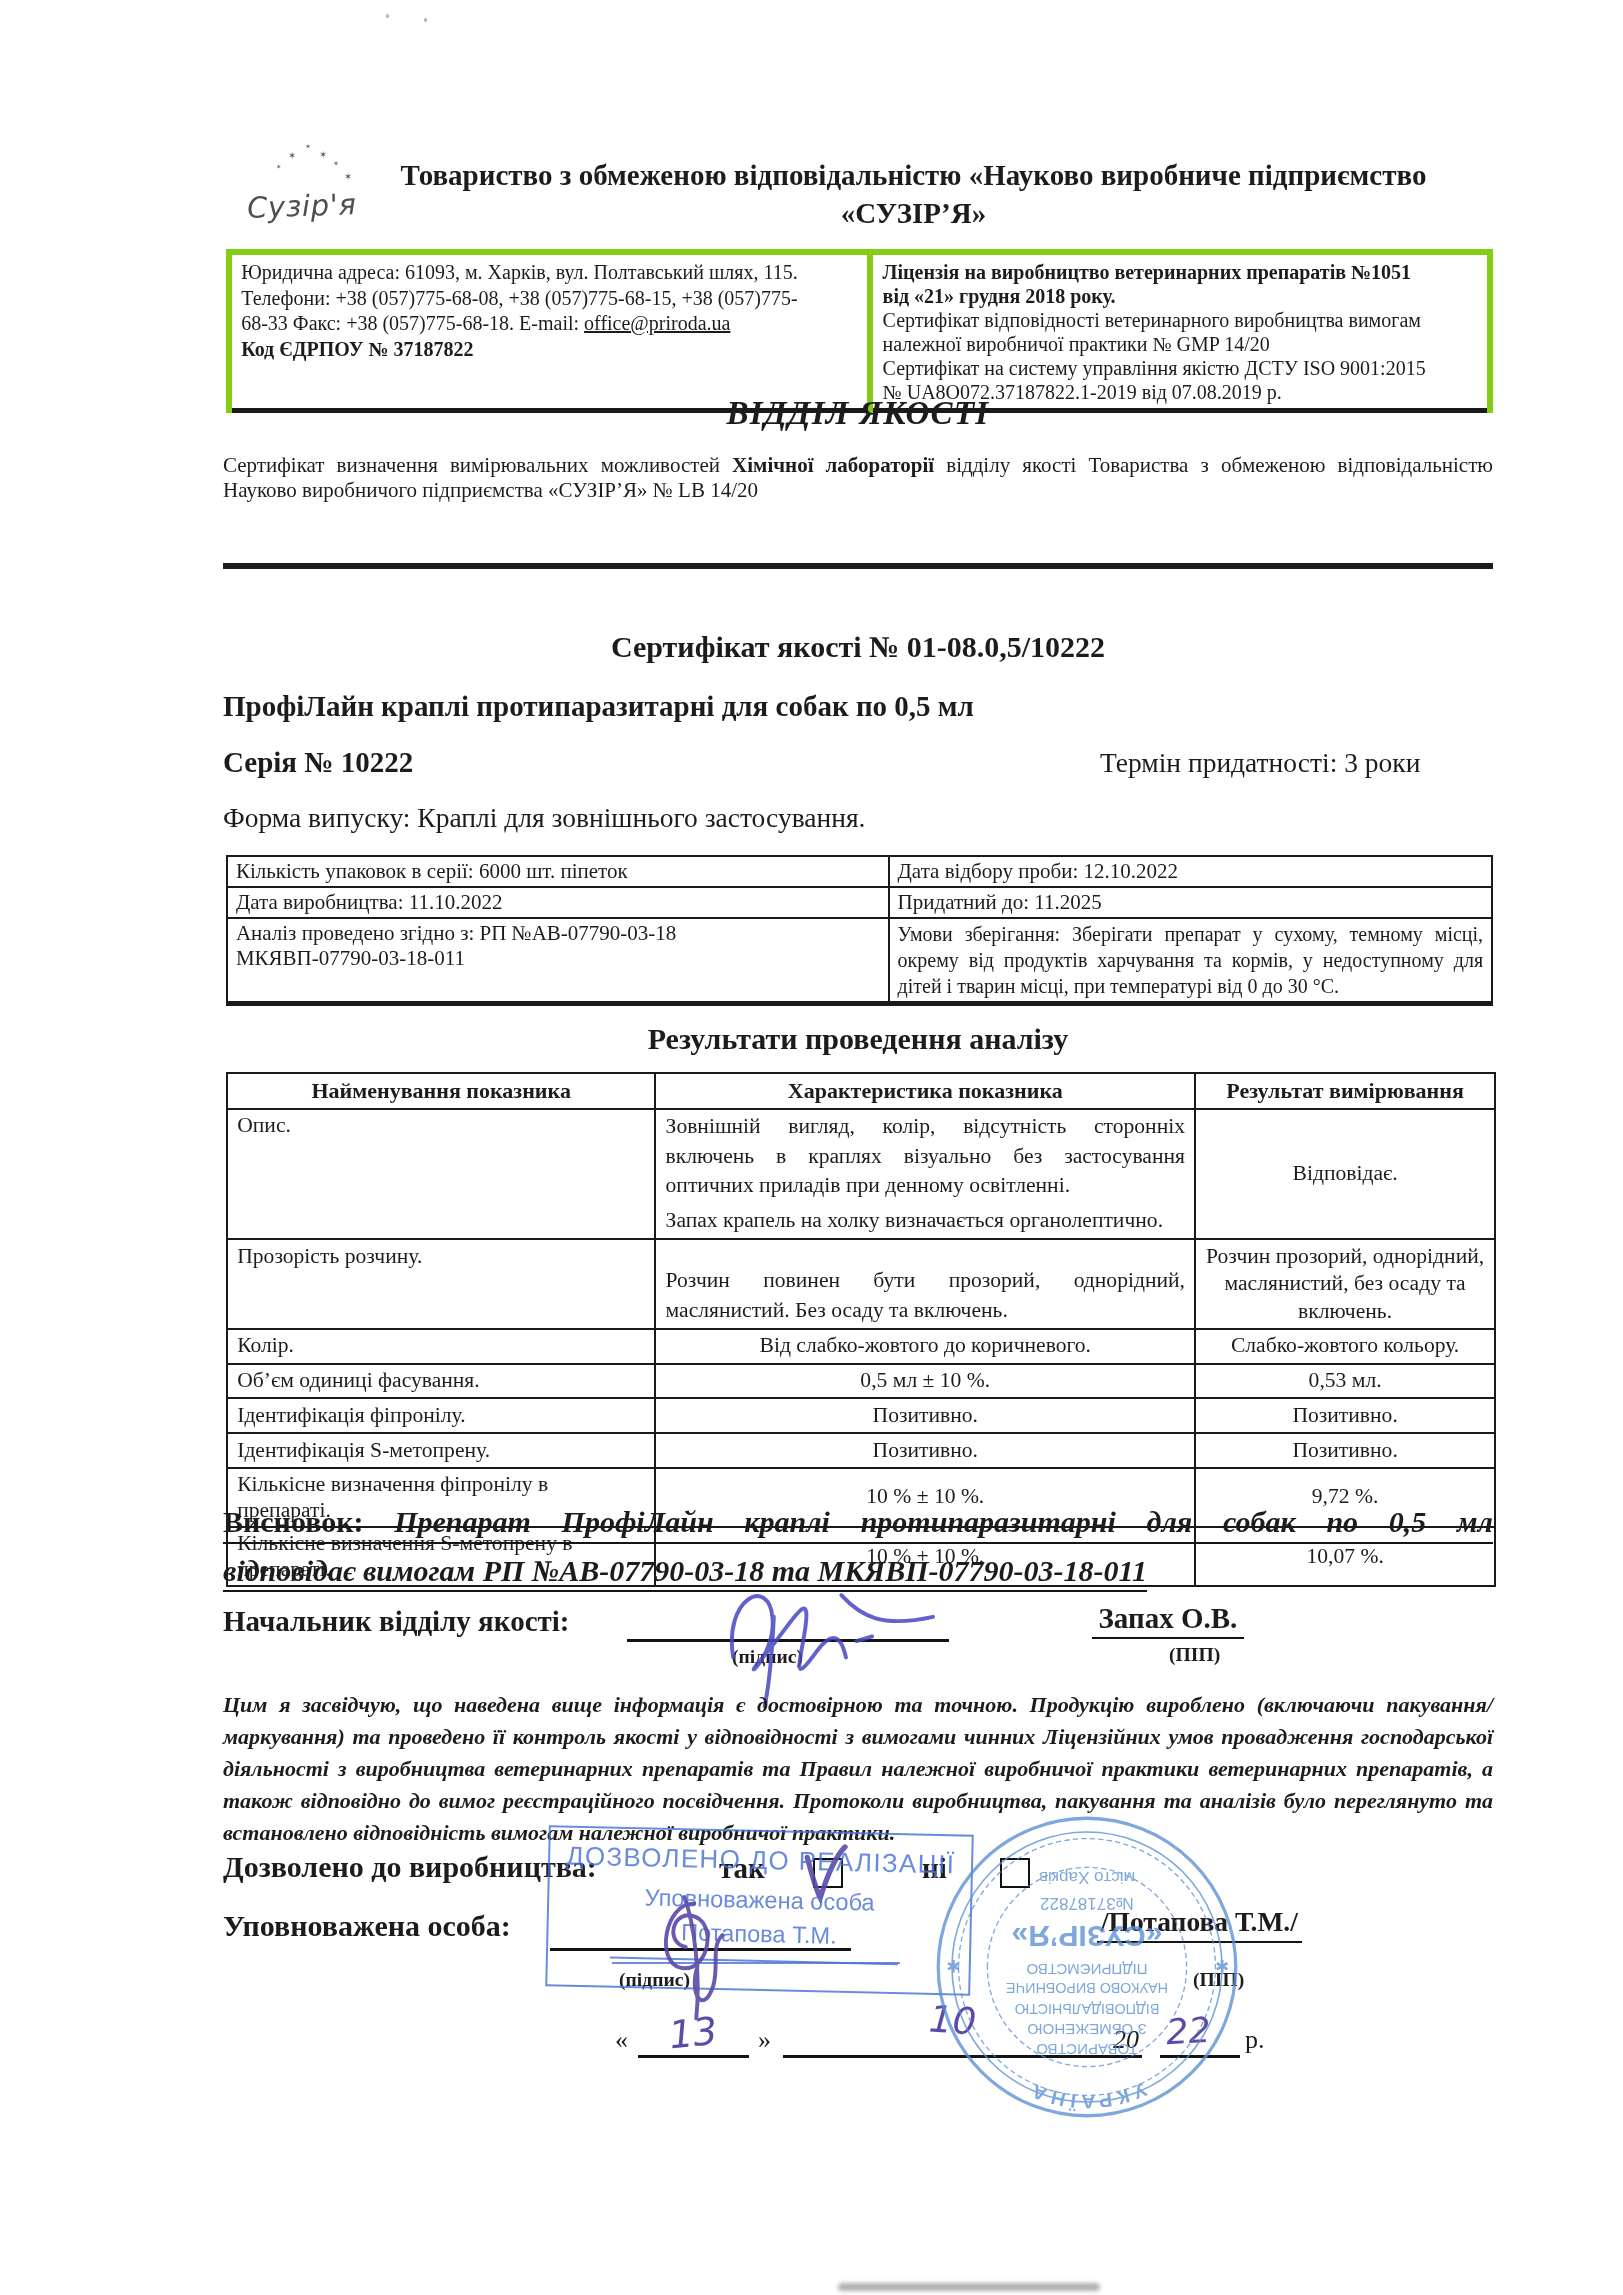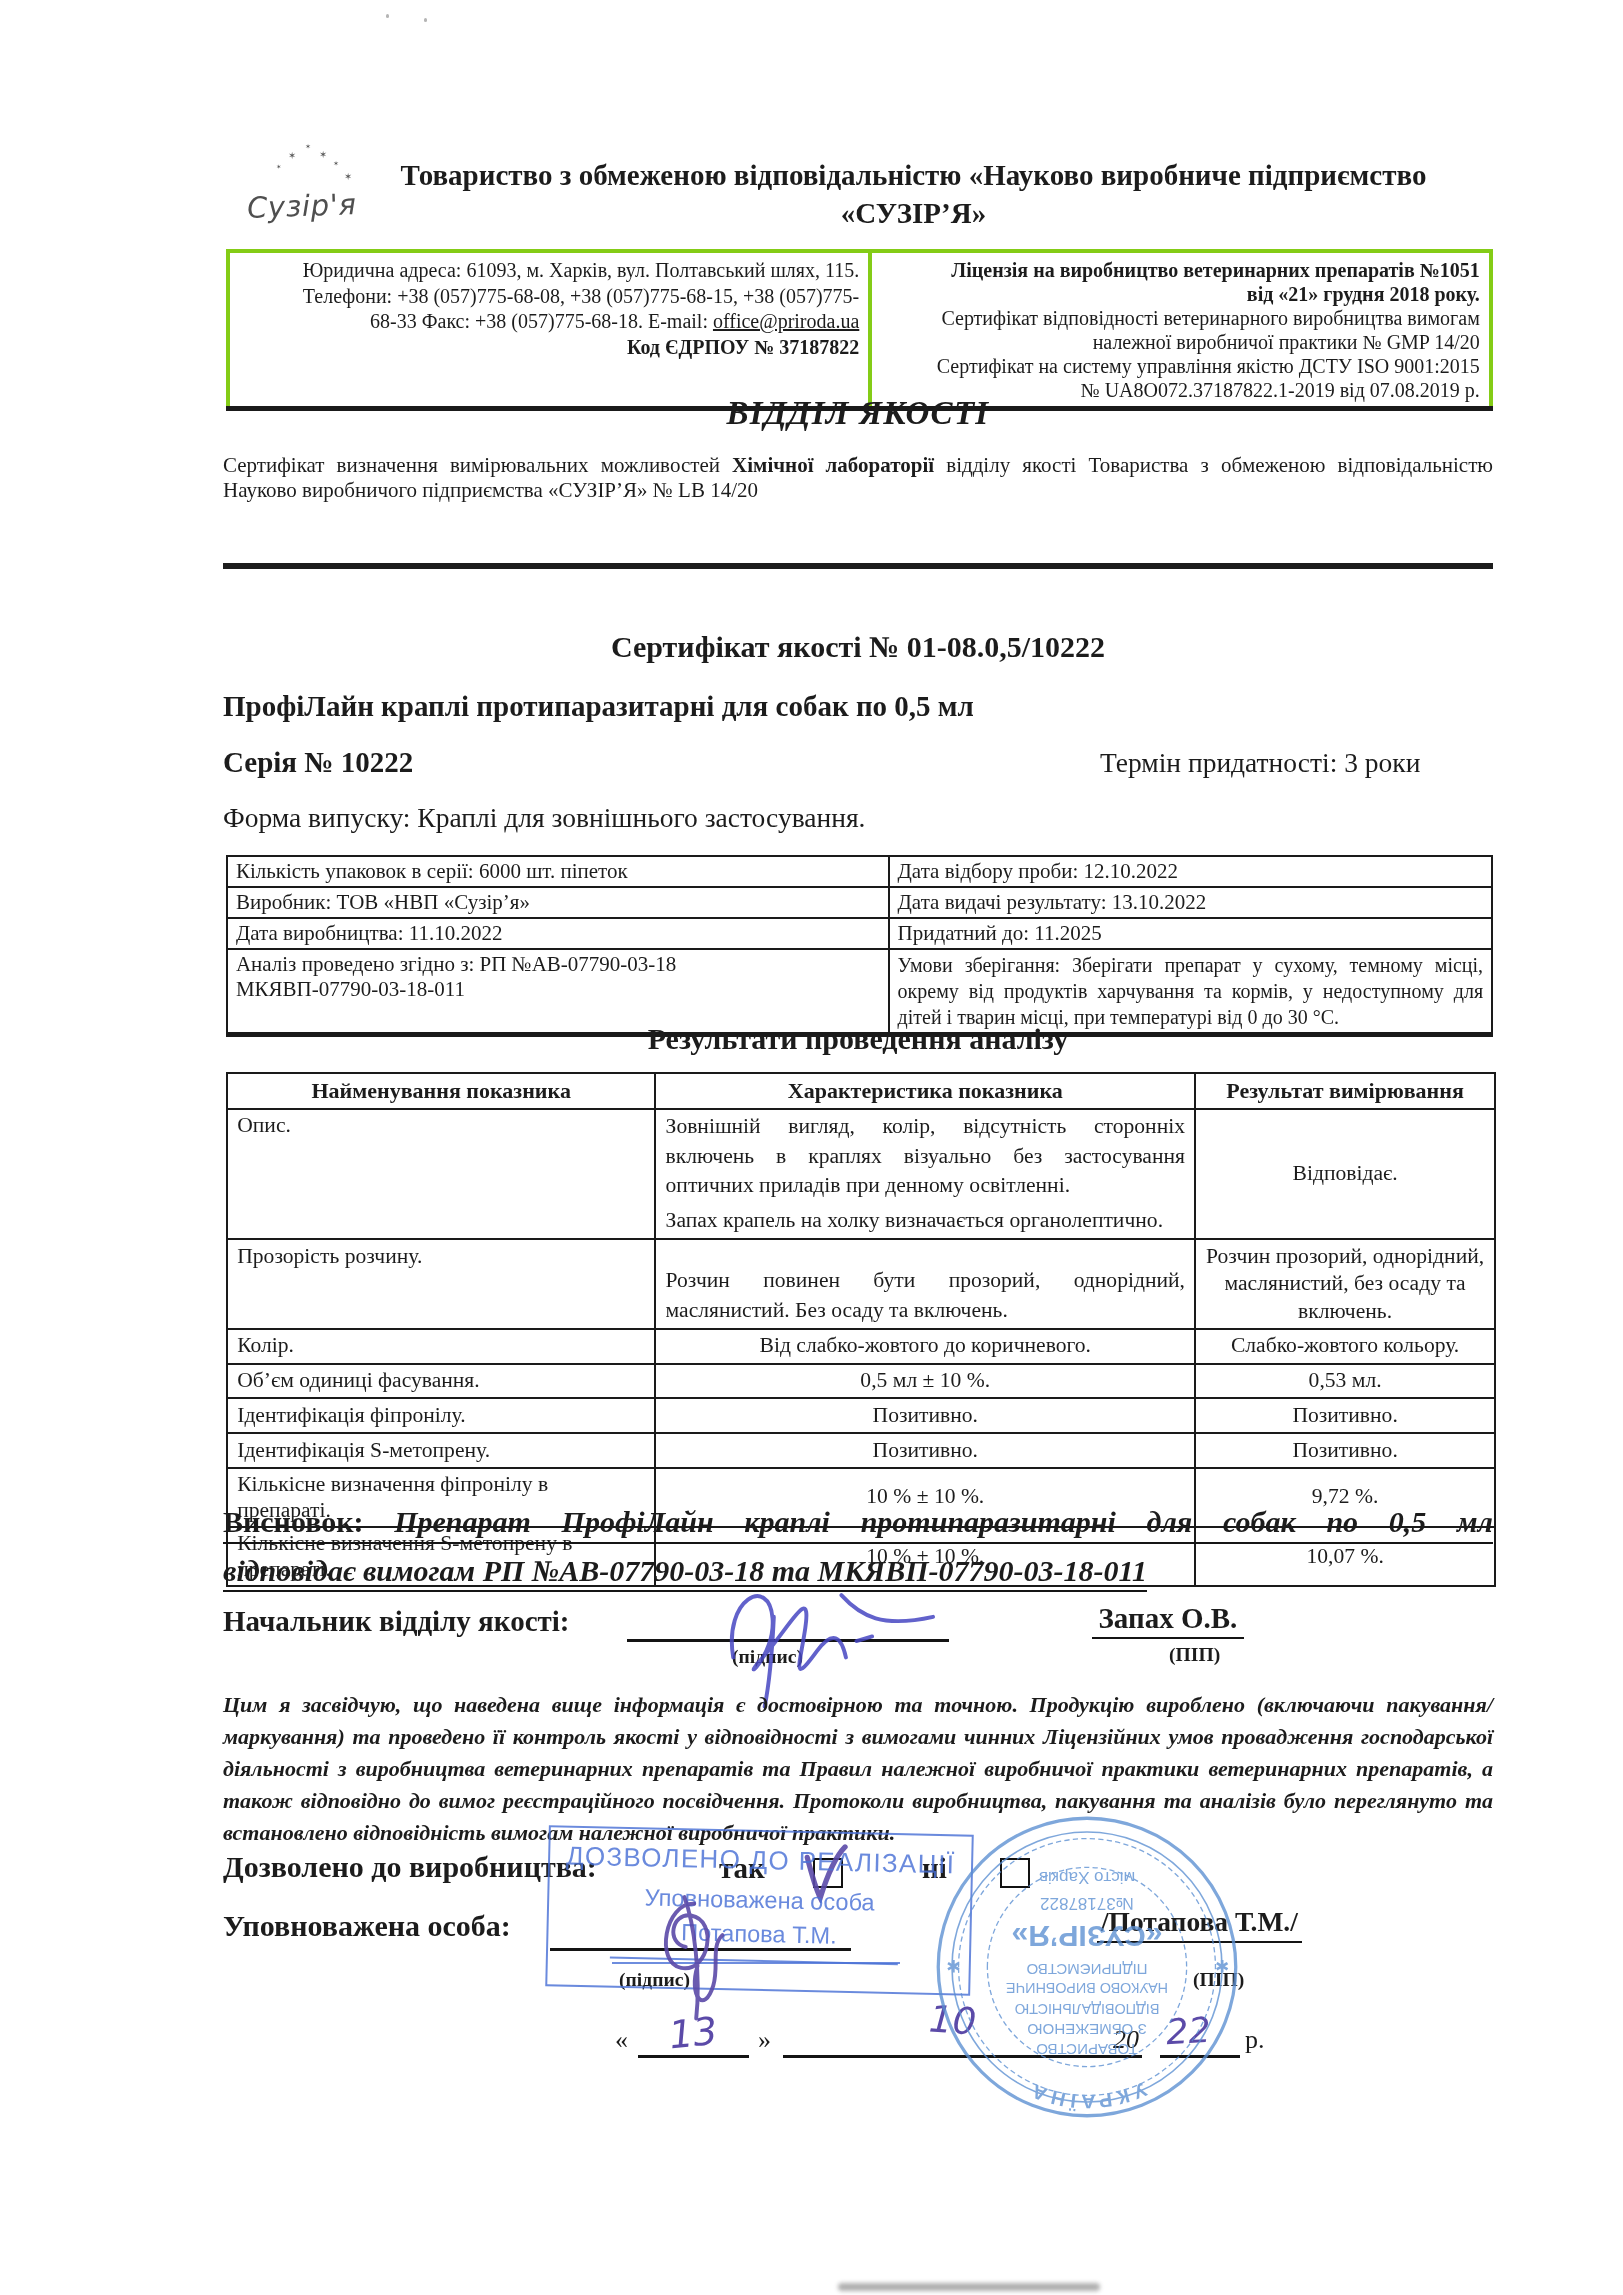--- a/index.html
+++ b/index.html
@@ -22,21 +22,21 @@
   }
   .logo-star{position:absolute;font-size:9.8px;color:#5a5a5a;}
   .ls1{left:41px;top:-7.9px;} .ls2{left:58px;top:-15.7px;font-size:7.2px;}
   .ls3{left:72px;top:-9.2px;} .ls4{left:86px;top:1.3px;font-size:7.2px;}
   .ls5{left:97px;top:13px;} .ls6{left:29px;top:5.2px;font-size:6.5px;}
   .org-title{left:223px;top:156px;width:1270px;padding-left:111px;box-sizing:border-box;
     text-align:center;font-weight:bold;font-size:29px;line-height:38px;}
   .speck{position:absolute;width:3.3px;height:3.3px;border-radius:50%;background:#b5b5b5;}
   
   .company-table{left:226px;top:249px;width:1267px;border-collapse:collapse;table-layout:fixed;}
-  .company-table td{border:4px solid #84cc16;vertical-align:top;padding:5.2px 9.2px 3.9px 9.2px;text-align:right;}
+  .company-table td{border:6px solid #84cc16;vertical-align:top;padding:5.2px 9.2px 3.9px 9.2px;}
   .company-table{border:3.3px solid #1a1a1a;}
   .company-table .c-left{width:50.9%;font-size:20px;line-height:25.5px;}
   .company-table .c-right{width:49.1%;font-size:20px;line-height:24px;}
   .company-table tr td{border-bottom:5.9px solid #1a1a1a;}
   .nowrap{white-space:nowrap;}
   .bold{font-weight:bold;}
   .underline{text-decoration:underline;}
   
   .qd-title{left:223px;top:395px;width:1270px;text-align:center;
     font-size:33px;font-weight:bold;font-style:italic;letter-spacing:1.3px;}
@@ -181,24 +181,20 @@
   <div class="abs cert-product">ПрофіЛайн краплі протипаразитарні для собак по 0,5 мл</div>
   <div class="abs series sig-label">Серія № 10222</div>
   <div class="abs shelf">Термін придатності: 3 роки</div>
   <div class="abs form-line">Форма випуску: Краплі для зовнішнього застосування.</div>
 
   <table class="abs batch-table">
     <tbody>
         <tr>
       <td class="b-left">Кількість упаковок в серії: 6000 шт. піпеток</td>
       <td>Дата відбору проби: 12.10.2022</td>
-    </tr>
-    <tr>
-      <td>Виробник: ТОВ «НВП «Сузір’я»</td>
-      <td>Дата видачі результату: 13.10.2022</td>
     </tr>
     <tr>
       <td>Дата виробництва: 11.10.2022</td>
       <td>Придатний до: 11.2025</td>
     </tr>
     <tr>
       <td>
         <div>Аналіз проведено згідно з: РП №АВ-07790-03-18</div>
         <div>МКЯВП-07790-03-18-011</div>
       </td>

